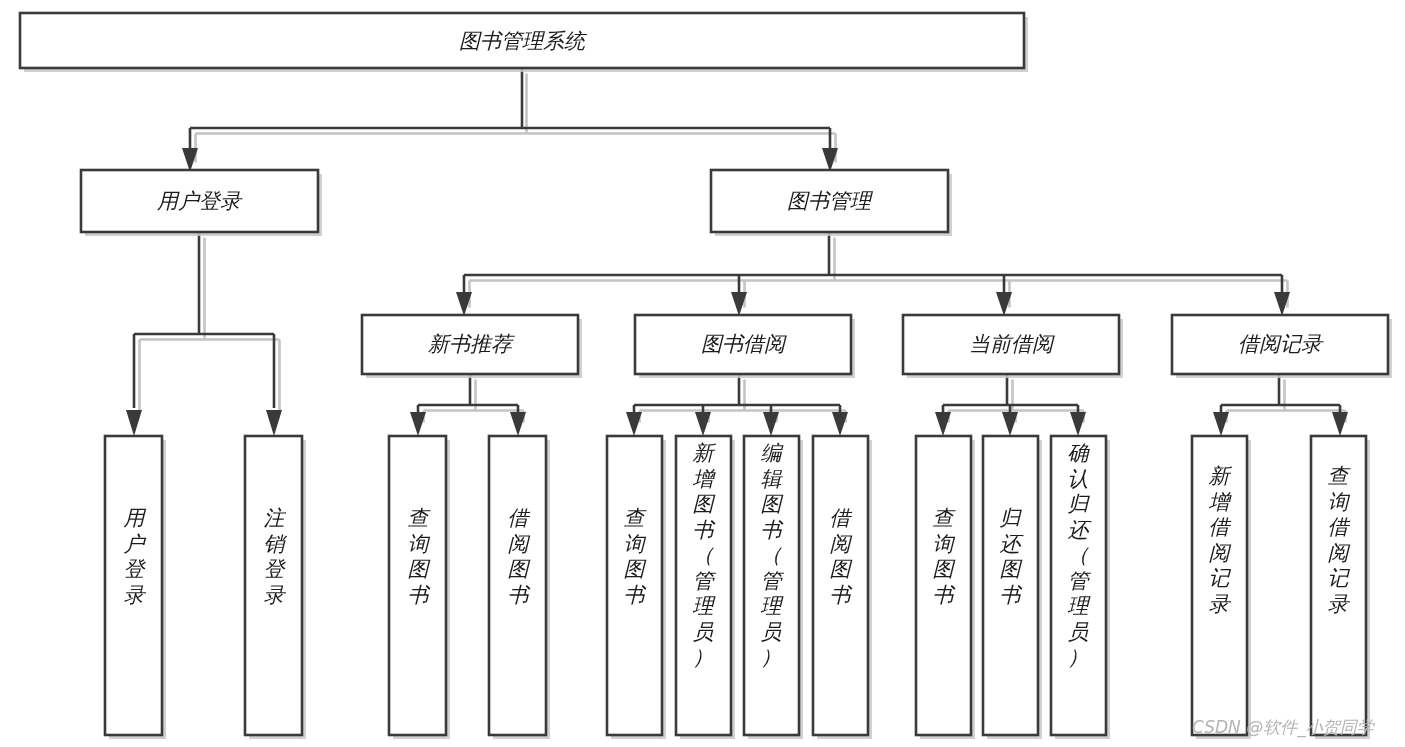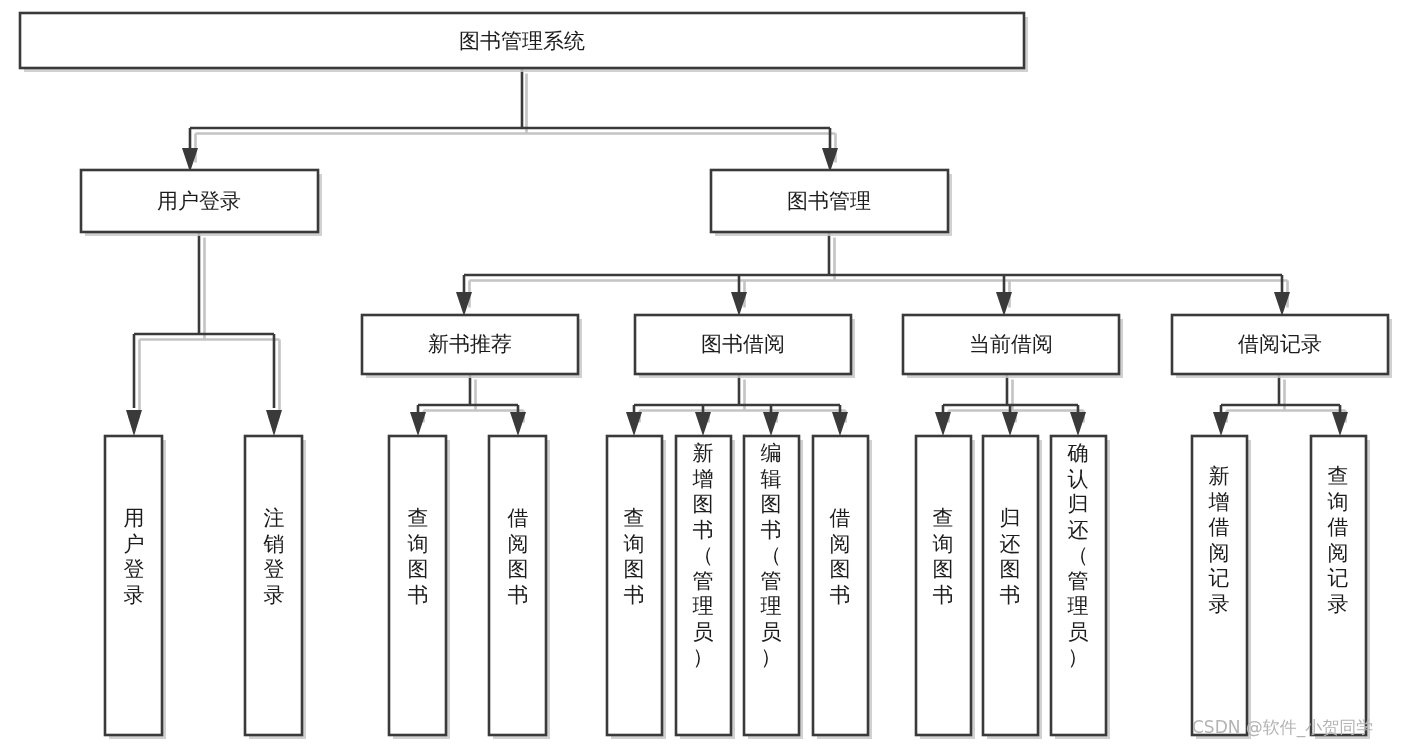--- a/index.html
+++ b/index.html
@@ -13,20 +13,21 @@
     font-family: "DejaVu Sans", "Liberation Sans", sans-serif;
     overflow: hidden;
     position: relative;
   }
   #diagram-root {
     position: absolute;
     left: 0;
     top: 0;
     width: 1405px;
     height: 747px;
+    font-style: italic;
   }
   svg.canvas {
     display: block;
     width: 1405px;
     height: 747px;
   }
   .node-box {
     fill: #ffffff;
     stroke: #3a3a3a;
     stroke-width: 2.6;

